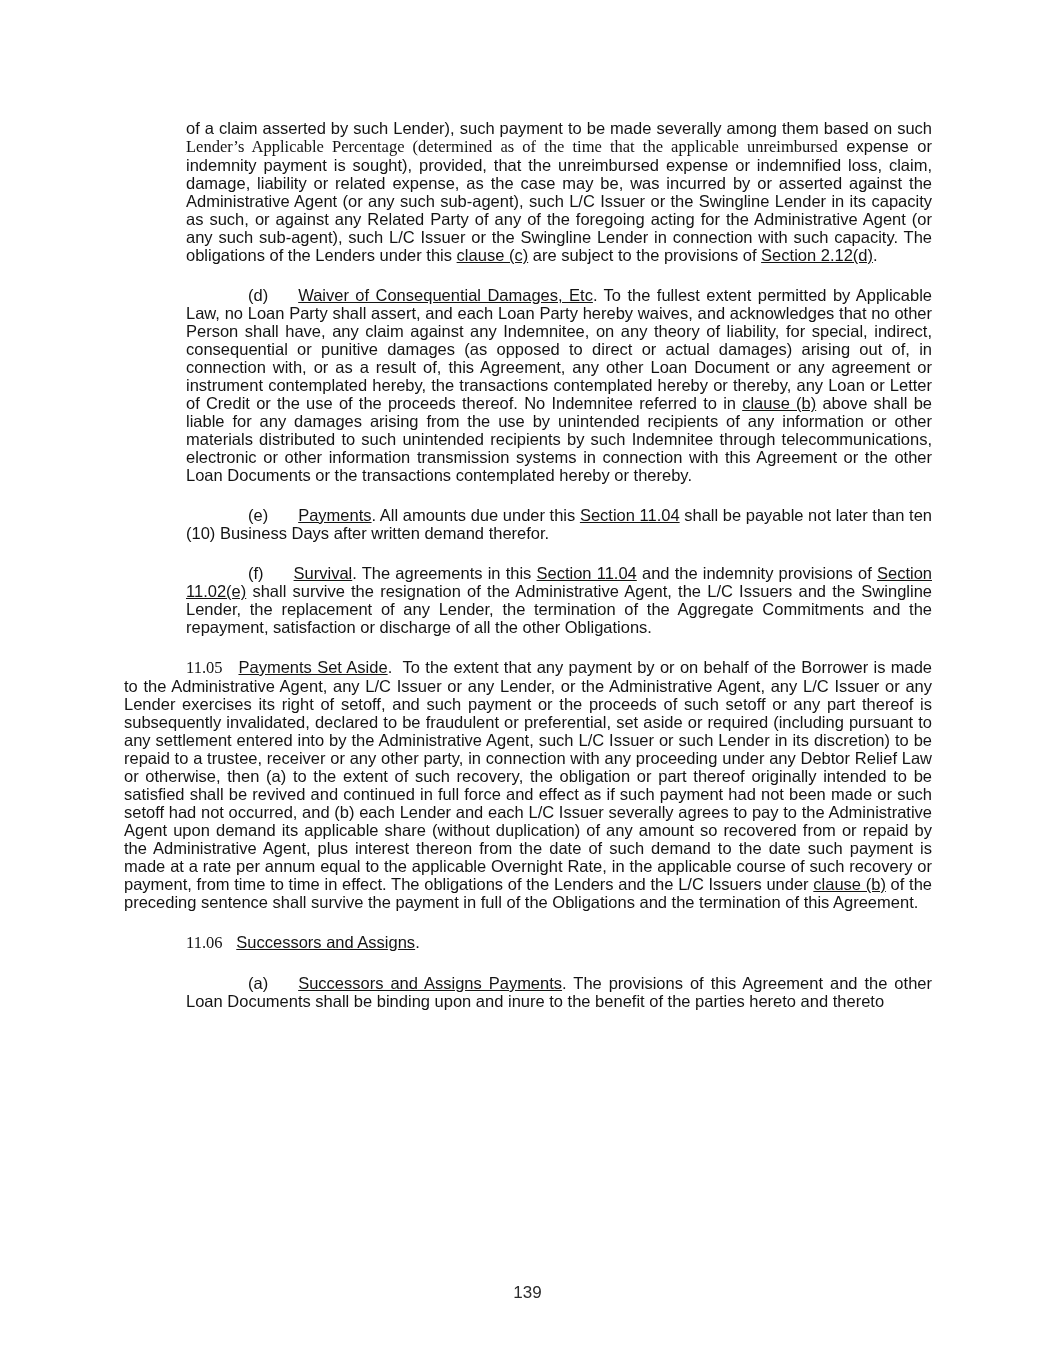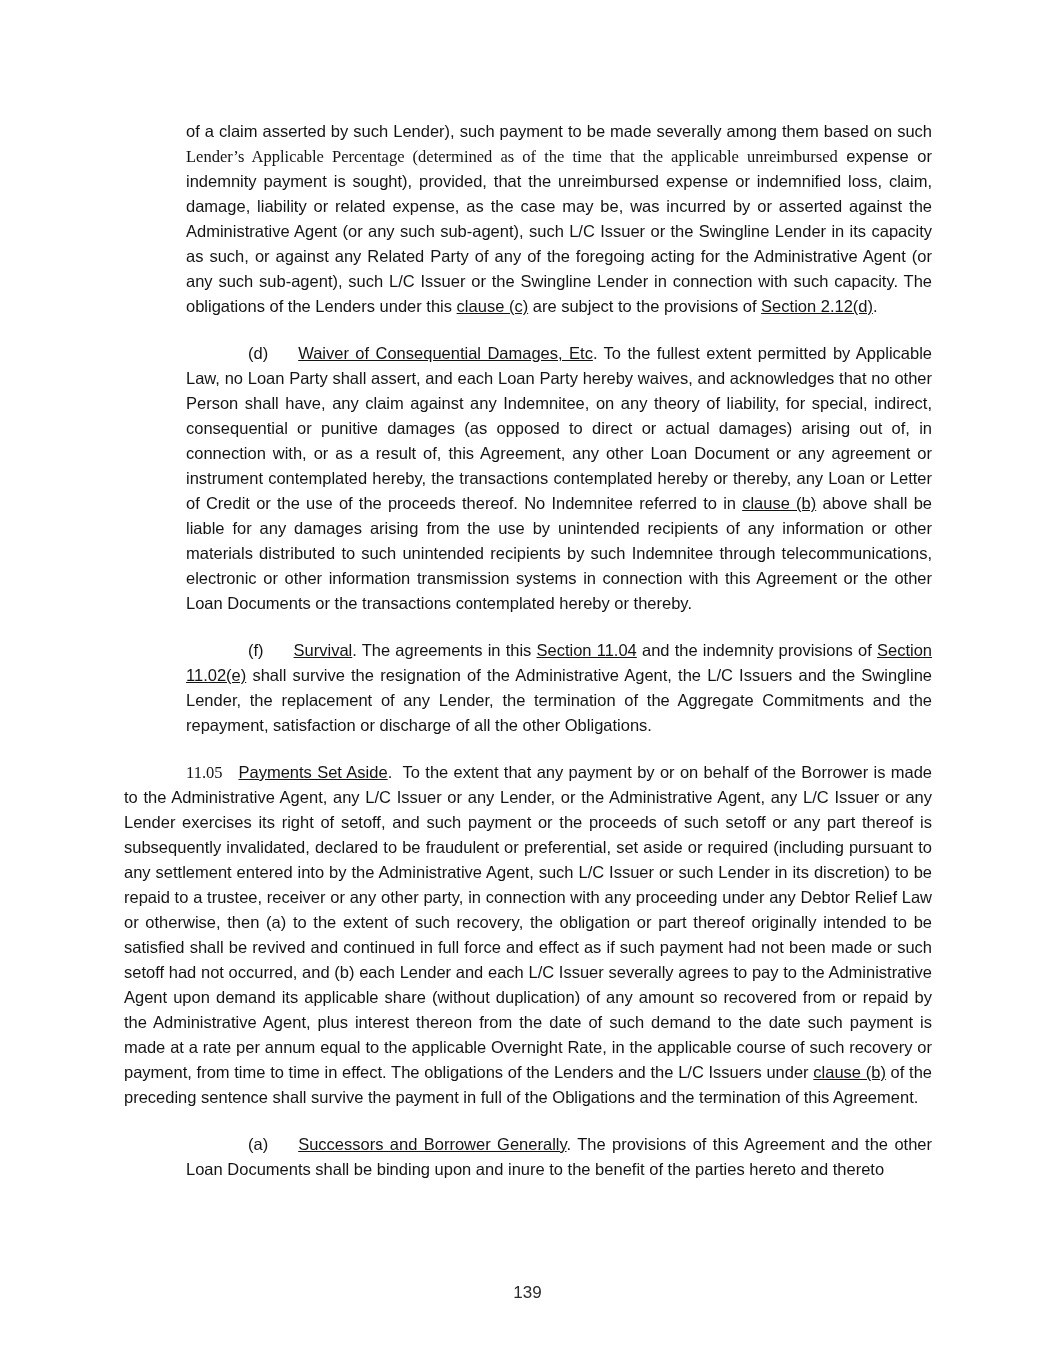--- a/index.html
+++ b/index.html
@@ -20,21 +20,21 @@
   }
   .content {
     position: absolute;
     left: 124px;
     top: 119px;
     width: 808px;
   }
   .para {
     margin: 0 0 22px 0;
     text-align: justify;
-    line-height: 25px;
+    line-height: 18px;
   }
   
   .sub {
     margin-left: 62px;
   }
   
   .indent {
     text-indent: 62px;
   }
   .tab {
@@ -56,23 +56,25 @@
 </style>
 </head>
 <body>
 
 <div class="page">
   <div class="content">
     <p class="para sub"><span>of a claim asserted by such Lender), such payment to be made severally among them based on such </span><span class="serif">Lender’s Applicable Percentage (determined as of the time that the applicable unreimbursed</span><span> expense or indemnity payment is sought), provided, that the unreimbursed expense or indemnified loss, claim, damage, liability or related expense, as the case may be, was incurred by or asserted against the Administrative Agent (or any such sub-agent), such L/C Issuer or the Swingline Lender in its capacity as such, or against any Related Party of any of the foregoing acting for the Administrative Agent (or any such sub-agent), such L/C Issuer or the Swingline Lender in connection with such capacity. The obligations of the Lenders under this </span><span class="u">clause (c)</span><span> are subject to the provisions of </span><span class="u">Section 2.12(d)</span><span>.</span></p>
 
     <p class="para sub indent"><span>(d)</span><span class="tab">&nbsp;</span><span class="u">Waiver of Consequential Damages, Etc</span><span>. To the fullest extent permitted by Applicable Law, no Loan Party shall assert, and each Loan Party hereby waives, and acknowledges that no other Person shall have, any claim against any Indemnitee, on any theory of liability, for special, indirect, consequential or punitive damages (as opposed to direct or actual damages) arising out of, in connection with, or as a result of, this Agreement, any other Loan Document or any agreement or instrument contemplated hereby, the transactions contemplated hereby or thereby, any Loan or Letter of Credit or the use of the proceeds thereof. No Indemnitee referred to in </span><span class="u">clause (b)</span><span> above shall be liable for any damages arising from the use by unintended recipients of any information or other materials distributed to such unintended recipients by such Indemnitee through telecommunications, electronic or other information transmission systems in connection with this Agreement or the other Loan Documents or the transactions contemplated hereby or thereby.</span></p>
 
+    <p class="para sub indent"><span>(e)</span><span class="tab">&nbsp;</span><span class="u">Payments</span><span>. All amounts due under this </span><span class="u">Section 11.04</span><span> shall be payable not later than ten (10) Business Days after written demand therefor.</span></p>
 
     <p class="para sub indent"><span>(f)</span><span class="tab">&nbsp;</span><span class="u">Survival</span><span>. The agreements in this </span><span class="u">Section 11.04</span><span> and the indemnity provisions of </span><span class="u">Section 11.02(e)</span><span> shall survive the resignation of the Administrative Agent, the L/C Issuers and the Swingline Lender, the replacement of any Lender, the termination of the Aggregate Commitments and the repayment, satisfaction or discharge of all the other Obligations.</span></p>
 
     <p class="para indent"><span class="b serif">11.05</span><span>&nbsp;&nbsp;&nbsp;</span><span class="u">Payments Set Aside</span><span>.&nbsp; To the extent that any payment by or on behalf of the Borrower is made to the Administrative Agent, any L/C Issuer or any Lender, or the Administrative Agent, any L/C Issuer or any Lender exercises its right of setoff, and such payment or the proceeds of such setoff or any part thereof is subsequently invalidated, declared to be fraudulent or preferential, set aside or required (including pursuant to any settlement entered into by the Administrative Agent, such L/C Issuer or such Lender in its discretion) to be repaid to a trustee, receiver or any other party, in connection with any proceeding under any Debtor Relief Law or otherwise, then (a) to the extent of such recovery, the obligation or part thereof originally intended to be satisfied shall be revived and continued in full force and effect as if such payment had not been made or such setoff had not occurred, and (b) each Lender and each L/C Issuer severally agrees to pay to the Administrative Agent upon demand its applicable share (without duplication) of any amount so recovered from or repaid by the Administrative Agent, plus interest thereon from the date of such demand to the date such payment is made at a rate per annum equal to the applicable Overnight Rate, in the applicable course of such recovery or payment, from time to time in effect. The obligations of the Lenders and the L/C Issuers under </span><span class="u">clause (b)</span><span> of the preceding sentence shall survive the payment in full of the Obligations and the termination of this Agreement.</span></p>
 
+    <p class="para indent"><span class="b serif">11.06</span><span>&nbsp;&nbsp;&nbsp;</span><span class="u">Successors and Assigns</span><span>.</span></p>
 
-    <p class="para sub indent"><span>(a)</span><span class="tab">&nbsp;</span><span class="u">Successors and Borrower Generally</span><span>. The provisions of this Agreement and the other Loan Documents shall be binding upon and inure to the benefit of the parties hereto and thereto</span></p>
+    <p class="para sub indent"><span>(a)</span><span class="tab">&nbsp;</span><span class="u">Successors and Assigns Payments</span><span>. The provisions of this Agreement and the other Loan Documents shall be binding upon and inure to the benefit of the parties hereto and thereto</span></p>
   </div>
 
   <div class="page-number">139</div>
 </div>
 
 </body></html>

